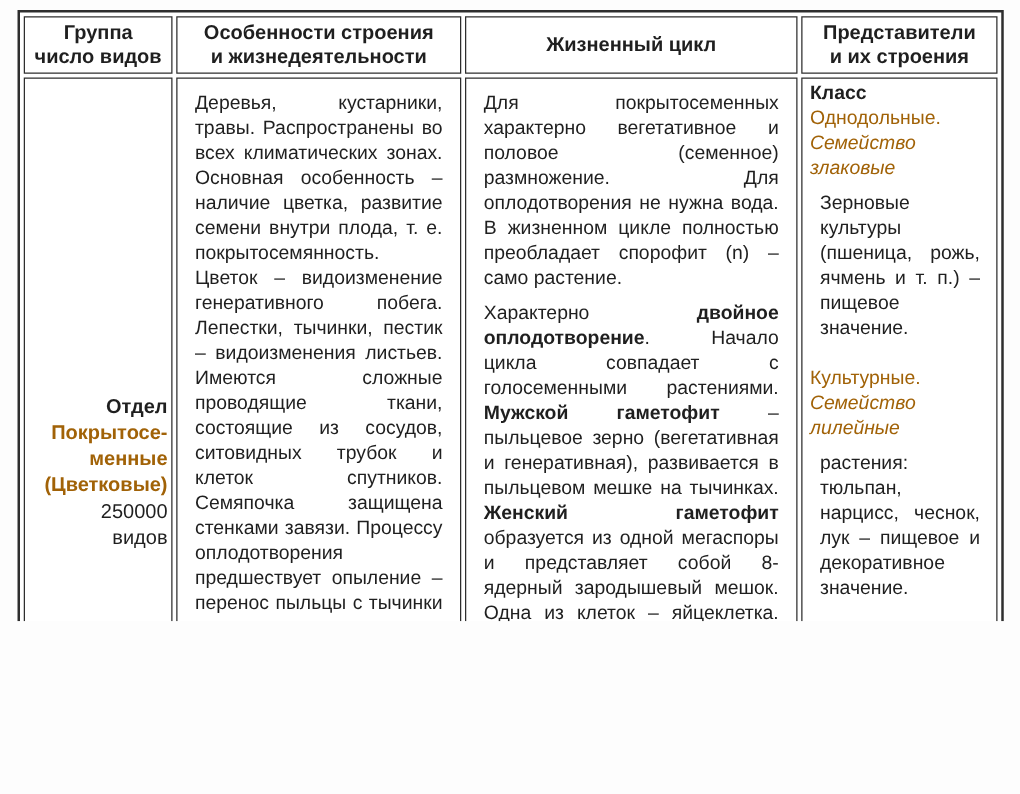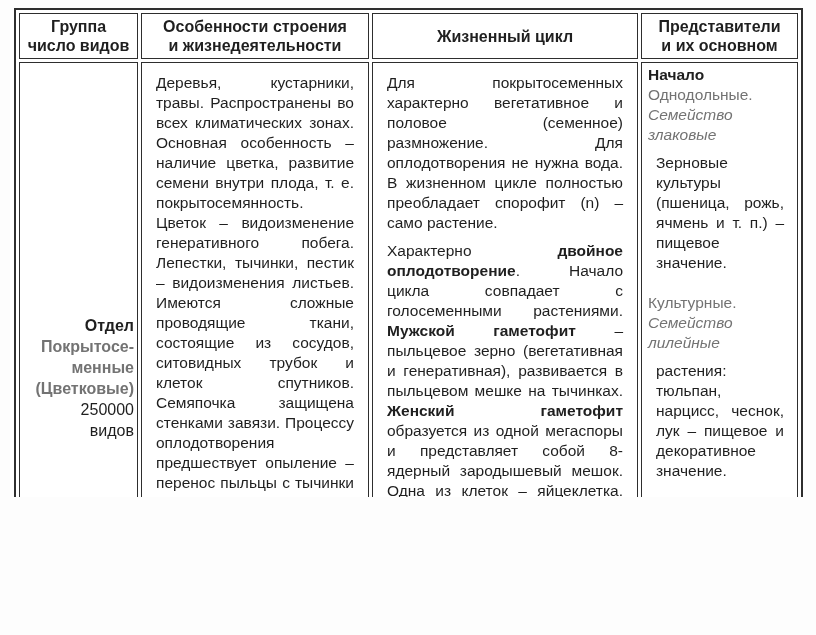--- a/index.html
+++ b/index.html
@@ -58,21 +58,21 @@
     font-size: 16px;
     line-height: 21px;
     padding: 2px 3px;
   }
   .division-label { font-weight: bold; }
   .division-name {
     font-weight: bold;
     white-space: pre-line;
   }
   .species-count { white-space: pre-line; }
-  .magenta { color: #737373; }
+  .magenta { color: #a16207; }
   td p {
     margin: 8px;
     text-align: justify;
   }
   td.rep-cell { padding-right: 5px; }
   .rep-class-label { font-weight: bold; }
   .rep-family { font-style: italic; }
   .rep-section-2 { margin-top: 20px; }
   .rep-cell p { text-align: justify; }
 </style>
@@ -88,21 +88,21 @@
         <col class="c4">
     </colgroup>
     <thead>
       <tr>
         <th>Группа
 число видов</th>
         <th>Особенности строения
 и жизнедеятельности</th>
         <th>Жизненный цикл</th>
         <th>Представители
-и их основном</th>
+и их строения</th>
       </tr>
     </thead>
     <tbody>
       <tr>
         <td class="group-cell">
           <div class="division-label">Отдел</div>
           <div class="division-name magenta">Покрытосе-
 менные
 (Цветковые)</div>
           <div class="species-count">250000
@@ -113,21 +113,21 @@
           <p>Деревья, кустарники, травы. Распространены во всех климатических зонах. Основная особенность – наличие цветка, развитие семени внутри плода, т. е. покрытосемянность. Цветок – видоизменение генеративного побега. Лепестки, тычинки, пестик – видоизменения листьев. Имеются сложные проводящие ткани, состоящие из сосудов, ситовидных трубок и клеток спутников. Семяпочка защищена стенками завязи. Процессу оплодотворения предшествует опыление – перенос пыльцы с тычинки на рыльце пестика и цветка. Перенос пыльцы осуществляется в основном с помощью ветра и насекомых, встречается самоопыление. Плод с семенами развивается из завязи пестика цветка.</p>
         </td>
 
         <td>
           <p>Для покрытосеменных характерно вегетативное и половое (семенное) размножение. Для оплодотворения не нужна вода. В жизненном цикле полностью преобладает спорофит (n) – само растение.</p>
           <p><span>Характерно </span><span style="font-weight: bold;">двойное оплодотворение</span><span>. Начало цикла совпадает с голосеменными растениями. </span><span style="font-weight: bold;">Мужской гаметофит</span><span> – пыльцевое зерно (вегетативная и генеративная), развивается в пыльцевом мешке на тычинках. </span><span style="font-weight: bold;">Женский гаметофит</span><span> образуется из одной мегаспоры и представляет собой 8-ядерный зародышевый мешок. Одна из клеток – яйцеклетка. Две другие сливаются в центре, образуя диплоидную (4n) центральную клетку. Остальные пять идут на формирование зародышевого мешка. В результате оплодотворения один спермий сливается с яйцеклеткой второй с центральной клеткой.</span></p>
         </td>
 
         <td class="rep-cell">
           <div>
-            <div class="rep-class-label">Начало</div>
+            <div class="rep-class-label">Класс</div>
             <div class="magenta">Однодольные.</div>
             <div class="magenta rep-family">Семейство злаковые</div>
             <p>Зерновые культуры (пшеница, рожь, ячмень и т. п.) – пищевое значение.</p>
           </div>
           <div class="rep-section-2">
             <div class="magenta">Культурные.</div>
             <div class="magenta rep-family">Семейство лилейные</div>
             <p>растения: тюльпан, нарцисс, чеснок, лук – пищевое и декоративное значение.</p>
           </div>
         </td>

